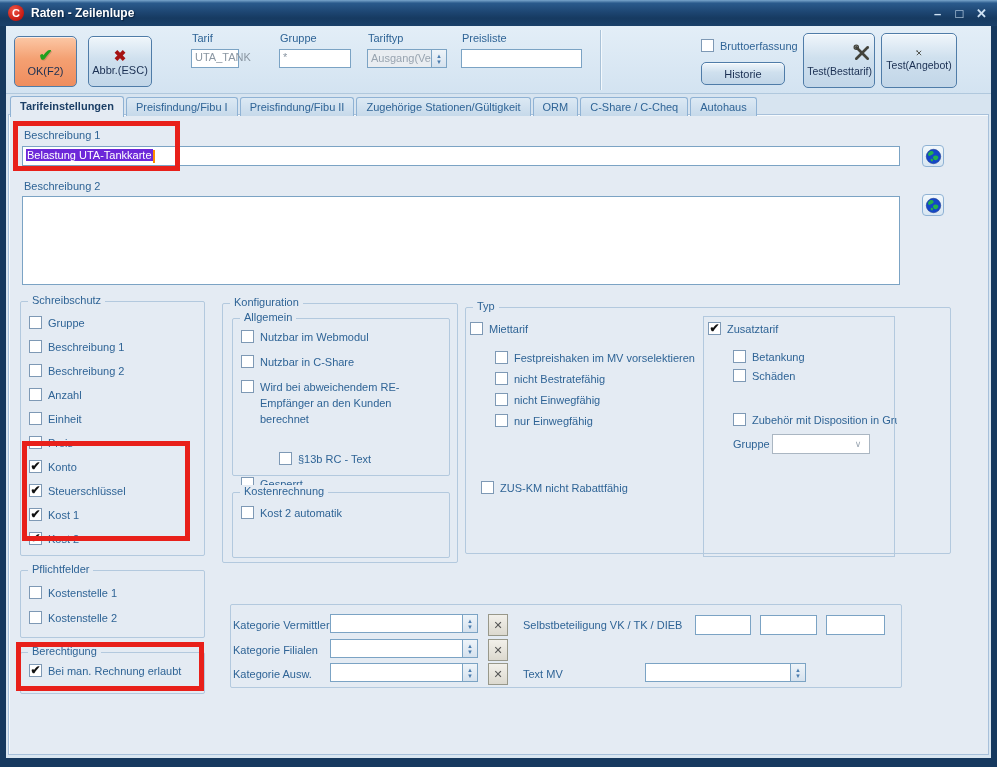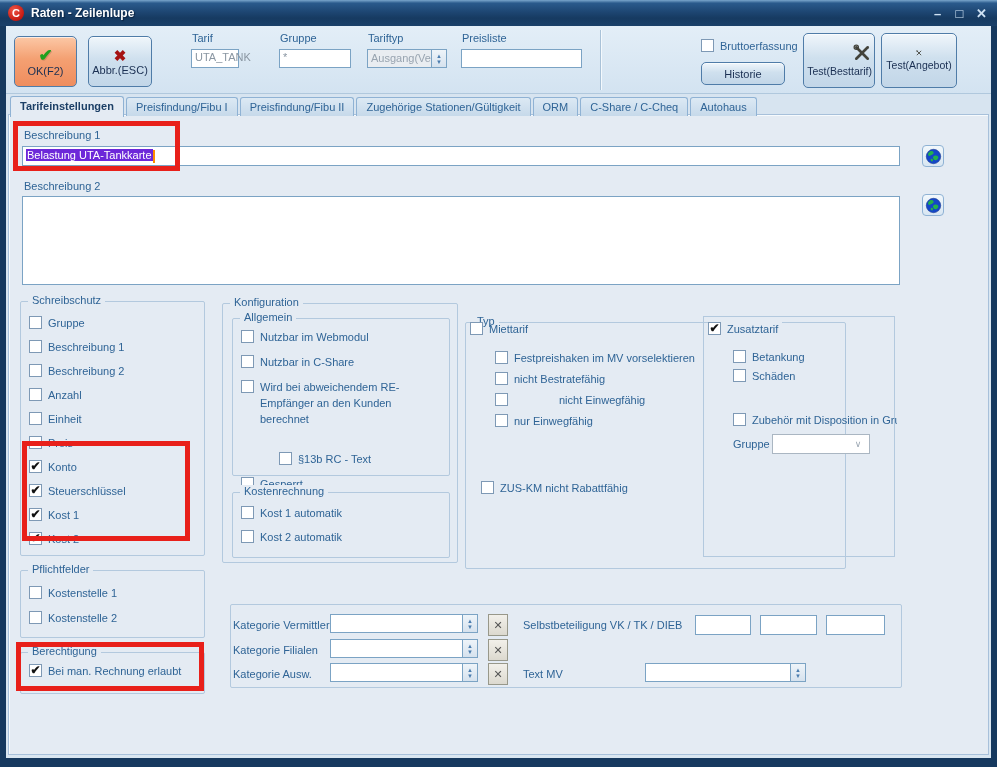--- a/index.html
+++ b/index.html
@@ -57,21 +57,21 @@
   .grp-schreib .cb-row{margin-bottom:8px;}
   .grp-pflicht{left:20px;top:570px;width:185px;height:68px;padding:14px 4px 0 8px;}
   .grp-pflicht .cb-row{margin-bottom:9px;}
   .grp-berecht{left:20px;top:652px;width:185px;height:42px;padding:10px 4px 0 8px;}
   .grp-konfig{left:222px;top:303px;width:236px;height:260px;}
   .grp-allg{left:232px;top:318px;width:218px;height:158px;padding:10px 6px 0 8px;position:absolute;}
   .grp-allg .cb-row{margin-bottom:9px;}
   .grp-allg .cb-row:nth-child(4){margin-top:24px;padding-left:38px;}
   .grp-kost{left:232px;top:492px;width:218px;height:66px;padding:12px 6px 0 8px;position:absolute;}
   .grp-kost .cb-row{margin-bottom:8px;}
-  .grp-typ{left:465px;top:322px;width:381px;height:247px;}
+  .grp-typ{left:465px;top:307px;width:486px;height:247px;}
   .grp-zusatz{left:703px;top:316px;width:192px;height:241px;border:1px solid #b3c9de;position:absolute;overflow:hidden;}
   .abs{position:absolute;}
   
   .textfield{position:absolute;background:#fff;border:1px solid #7ba3c4;height:20px;padding:2px 3px;color:#333;}
   .sel{background:#3399ff;color:#fff;padding:0 1px;}
   .caret{display:inline-block;width:2px;height:13px;background:#ff8c00;vertical-align:middle;}
   textarea.big{position:absolute;background:#fff;border:1px solid #7ba3c4;resize:none;outline:none;}
   .globe-btn{position:absolute;width:22px;height:22px;border:1px solid #8fb2d4;border-radius:4px;
     background:linear-gradient(#f2f8fc,#d8e6f2);display:flex;align-items:center;justify-content:center;cursor:pointer;}
   
@@ -300,24 +300,20 @@
           <span class="cb"></span>
           <span class="cb-lab">Gesperrt</span>
         </div>
       </div>
   </div>
   <div class="grp grp-kost">
     <div class="legend">Kostenrechnung</div>
     <div>
         <div class="cb-row">
           <span class="cb"></span>
-          <span class="cb-lab">Kost 1 automatik</span>
-        </div>
-        <div class="cb-row">
-          <span class="cb"></span>
           <span class="cb-lab">Kost 2 automatik</span>
         </div>
       </div>
   </div>
 
   <div class="grp grp-typ">
     <div class="legend">Typ</div>
   </div>
   <div class="abs" style="left:470px;top:321px;">
       <div class="cb-row">
@@ -328,21 +324,21 @@
   <div class="abs" style="left:495px;top:350px;width:210px;">
     <div class="pitch21">
         <div class="cb-row" style="margin-bottom: 5px;">
           <span class="cb"></span>
           <span class="cb-lab">Festpreishaken im MV vorselektieren</span>
         </div>
         <div class="cb-row" style="margin-bottom: 5px;">
           <span class="cb"></span>
           <span class="cb-lab">nicht Bestratefähig</span>
         </div>
-        <div class="cb-row" style="margin-bottom: 5px; gap: 45px;">
+        <div class="cb-row" style="margin-bottom: 5px;">
           <span class="cb"></span>
           <span class="cb-lab">nicht Einwegfähig</span>
         </div>
         <div class="cb-row" style="margin-bottom: 5px;">
           <span class="cb"></span>
           <span class="cb-lab">nur Einwegfähig</span>
         </div>
       </div>
   </div>
   <div class="abs" style="left:481px;top:480px;">

